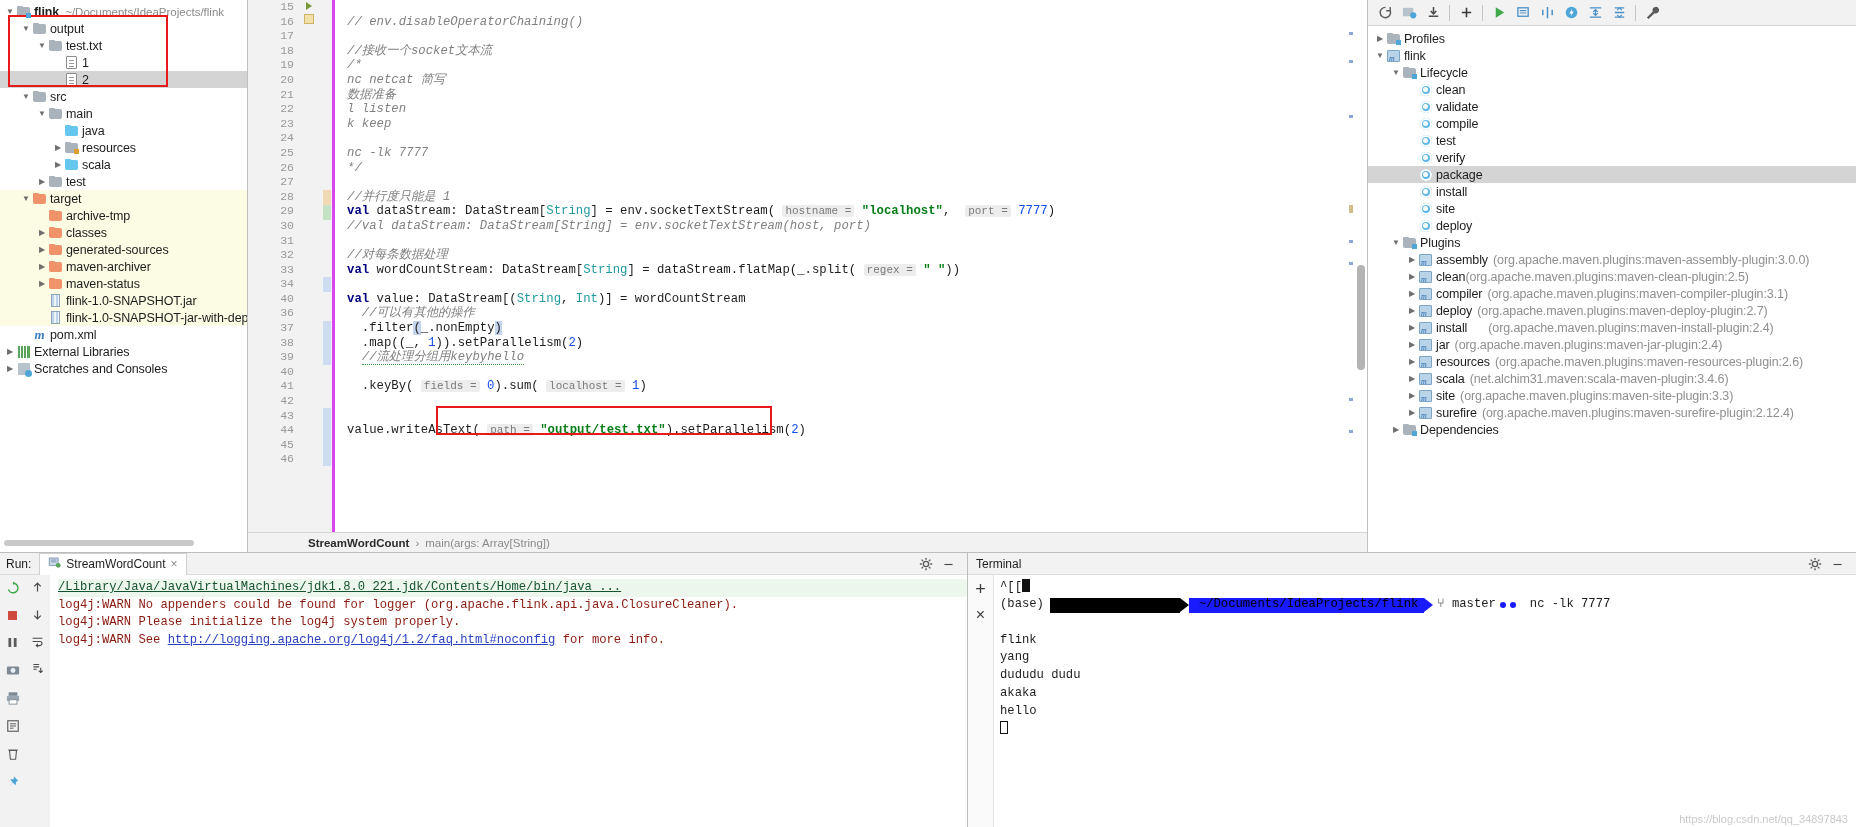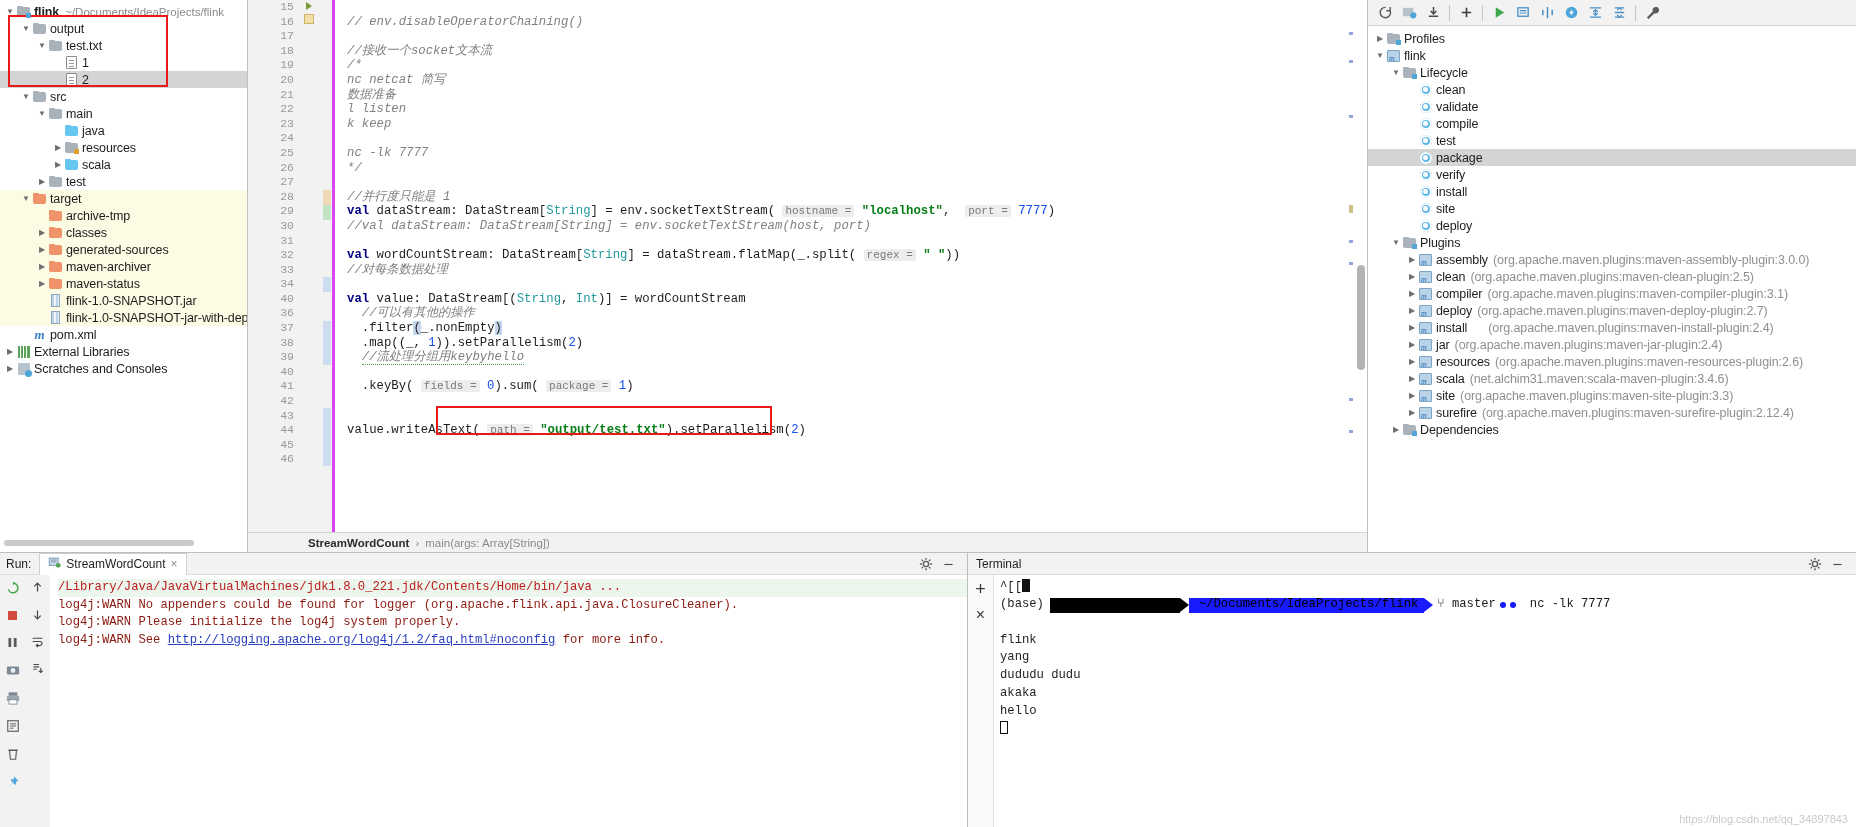--- a/index.html
+++ b/index.html
@@ -109,21 +109,21 @@
   .run-panel { width:968px; flex:0 0 968px; display:flex; flex-direction:column; background:#fff; border-right:1px solid #bdbdbd; }
   .run-header { height:22px; background:#f2f2f2; display:flex; align-items:center; padding-left:6px; position:relative; border-bottom:1px solid #ddd;}
   .run-label { font-size:12px; margin-right:8px; }
   .run-tab { display:flex; align-items:center; gap:5px; background:#fff; height:22px; padding:0 8px; border:1px solid #d0d0d0; border-bottom:none; }
   .run-gear { position:absolute; right:34px; top:4px; }
   .run-minus { position:absolute; right:12px; top:5px; }
   .run-body { flex:1; display:flex; }
   .run-gutter { width:50px; flex:0 0 50px; background:#f2f2f2; display:flex; }
   .rg-col { width:25px; display:flex; flex-direction:column; align-items:center; padding-top:6px; gap:11px; }
   .console { flex:1; font-family:"Liberation Mono", monospace; font-size:12.2px; padding:4px 0 0 8px; line-height:17.5px; }
-  .c-green { background:#ecf6ec; color:#b91c1c; display:block; }
+  .c-green { background:#ecf6ec; color:#14532d; display:block;text-decoration:underline; }
   .c-warn { color:#8b1a10; }
   .c-link { color:#2a40c0; text-decoration:underline; }
 
   .term-panel { flex:1; display:flex; flex-direction:column; background:#fff; }
   .term-header { height:22px; background:#f2f2f2; display:flex; align-items:center; padding-left:8px; position:relative; border-bottom:1px solid #ddd; }
   .term-gear { position:absolute; right:34px; top:4px; }
   .term-minus { position:absolute; right:12px; top:5px; }
   .term-body { flex:1; display:flex; }
   .term-side { width:26px; flex:0 0 26px; display:flex; flex-direction:column; align-items:center; padding-top:8px; gap:14px; border-right:1px solid #e3e3e3; background:#fafafa; }
   .term-out { flex:1; font-family:"Liberation Mono", monospace; font-size:12.2px; line-height:17.8px; padding:4px 0 0 6px; position:relative; }
@@ -370,30 +370,30 @@
             <div class="cl"><span class="cm">l listen</span></div>
             <div class="cl"><span class="cm">k keep</span></div>
             <div class="cl">&nbsp;</div>
             <div class="cl"><span class="cm">nc -lk 7777</span></div>
             <div class="cl"><span class="cm">*/</span></div>
             <div class="cl">&nbsp;</div>
             <div class="cl"><span class="cm">//并行度只能是 1</span></div>
             <div class="cl"><span class="k">val</span> dataStream: DataStream[<span class="ty">String</span>] = env.socketTextStream( <span class="hint">hostname =</span> <span class="st">"localhost"</span>,  <span class="hint">port =</span> <span class="num">7777</span>)</div>
             <div class="cl"><span class="cm">//val dataStream: DataStream[String] = env.socketTextStream(host, port)</span></div>
             <div class="cl">&nbsp;</div>
+            <div class="cl"><span class="cm">//对每条数据处理</span></div>
             <div class="cl"><span class="k">val</span> wordCountStream: DataStream[<span class="ty">String</span>] = dataStream.flatMap(_.split( <span class="hint">regex =</span> <span class="st">" "</span>))</div>
-            <div class="cl"><span class="cm">//对每条数据处理</span></div>
             <div class="cl">&nbsp;</div>
             <div class="cl"><span class="k">val</span> value: DataStream[(<span class="ty">String</span>, <span class="ty">Int</span>)] = wordCountStream</div>
             <div class="cl">  <span class="cm">//可以有其他的操作</span></div>
             <div class="cl">  .filter<span class="hl">(</span>_.nonEmpty<span class="hl">)</span></div>
             <div class="cl">  .map((_, <span class="num">1</span>)).setParallelism(<span class="num">2</span>)</div>
             <div class="cl">  <span class="cm squig">//流处理分组用keybyhello</span></div>
             <div class="cl">&nbsp;</div>
-            <div class="cl">  .keyBy( <span class="hint">fields =</span> <span class="num">0</span>).sum( <span class="hint">package =</span> <span class="num">1</span>)</div>
+            <div class="cl">  .keyBy( <span class="hint">fields =</span> <span class="num">0</span>).sum( <span class="hint">localhost =</span> <span class="num">1</span>)</div>
             <div class="cl">&nbsp;</div>
             <div class="cl">&nbsp;</div>
             <div class="cl">value.writeAsText( <span class="hint">path =</span> <span class="st">"output/test.txt"</span>).setParallelism(<span class="num">2</span>)</div>
             <div class="cl">&nbsp;</div>
             <div class="cl">&nbsp;</div>
           </div>
 
         <div class="red-box" style="left:188px; top:406px; width:336px; height:29px;"></div>
 
         <div class="ed-scrollbar">
@@ -531,33 +531,33 @@
             </span>
             <span class="lbl">compile</span>
           </div>
           <div class="tnode" style="padding-left:38px">
             <span class="tw empty">▶</span>
             <span class="ico">
               <span class="gear"></span>
             </span>
             <span class="lbl">test</span>
           </div>
+          <div class="tnode" style="padding-left:38px">
+            <span class="tw empty">▶</span>
+            <span class="ico">
+              <span class="gear"></span>
+            </span>
+            <span class="lbl">verify</span>
+          </div>
           <div class="tnode sel" style="padding-left:38px">
             <span class="tw empty">▶</span>
             <span class="ico">
               <span class="gear"></span>
             </span>
             <span class="lbl">package</span>
-          </div>
-          <div class="tnode" style="padding-left:38px">
-            <span class="tw empty">▶</span>
-            <span class="ico">
-              <span class="gear"></span>
-            </span>
-            <span class="lbl">verify</span>
           </div>
           <div class="tnode" style="padding-left:38px">
             <span class="tw empty">▶</span>
             <span class="ico">
               <span class="gear"></span>
             </span>
             <span class="lbl">install</span>
           </div>
           <div class="tnode" style="padding-left:38px">
             <span class="tw empty">▶</span>
@@ -589,21 +589,21 @@
             </span>
             <span class="lbl">assembly</span>
             <span class="lbl dim" style="margin-left:5px">(org.apache.maven.plugins:maven-assembly-plugin:3.0.0)</span>
           </div>
           <div class="tnode" style="padding-left:38px">
             <span class="tw">▶</span>
             <span class="ico">
               <span class="pluginico"></span>
             </span>
             <span class="lbl">clean</span>
-            <span class="lbl dim" style="margin-left:5px">(org.apache.maven.plugins:maven-clean-plugin:2.5)</span>
+            <span class="lbl dim" style="">(org.apache.maven.plugins:maven-clean-plugin:2.5)</span>
           </div>
           <div class="tnode" style="padding-left:38px">
             <span class="tw">▶</span>
             <span class="ico">
               <span class="pluginico"></span>
             </span>
             <span class="lbl">compiler</span>
             <span class="lbl dim" style="margin-left:5px">(org.apache.maven.plugins:maven-compiler-plugin:3.1)</span>
           </div>
           <div class="tnode" style="padding-left:38px">

